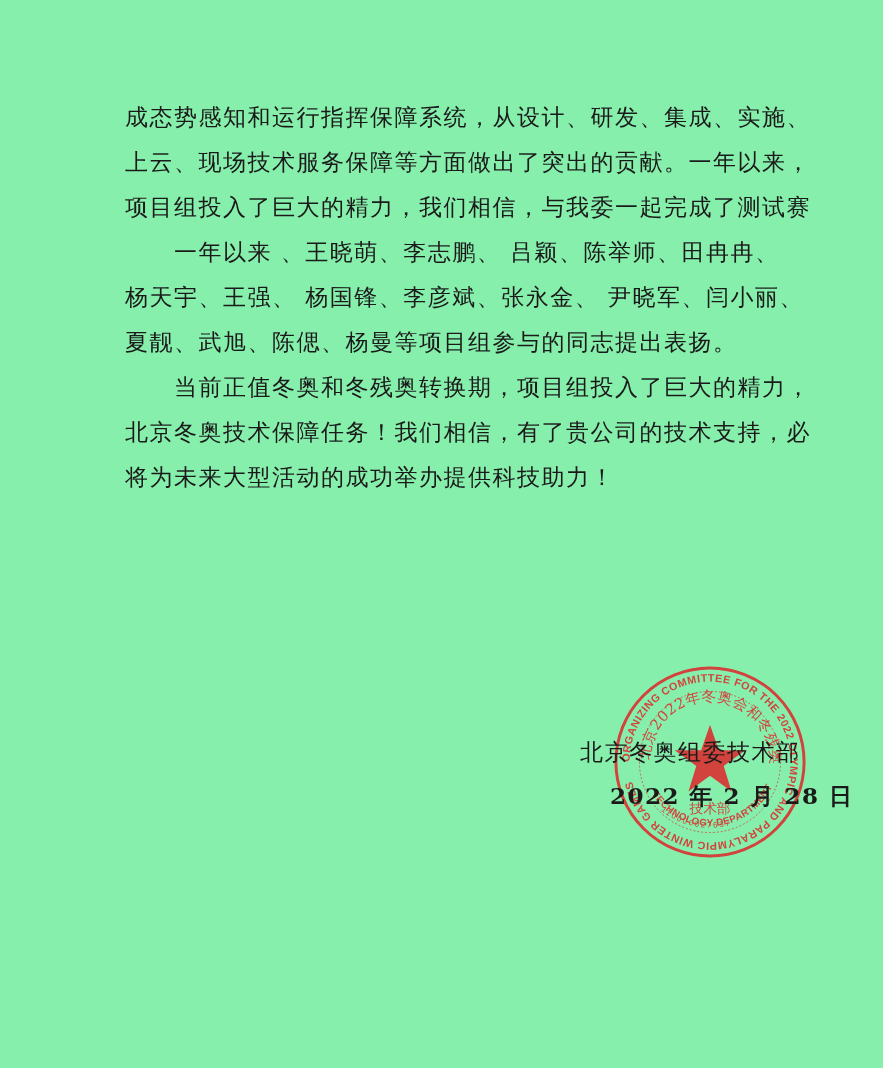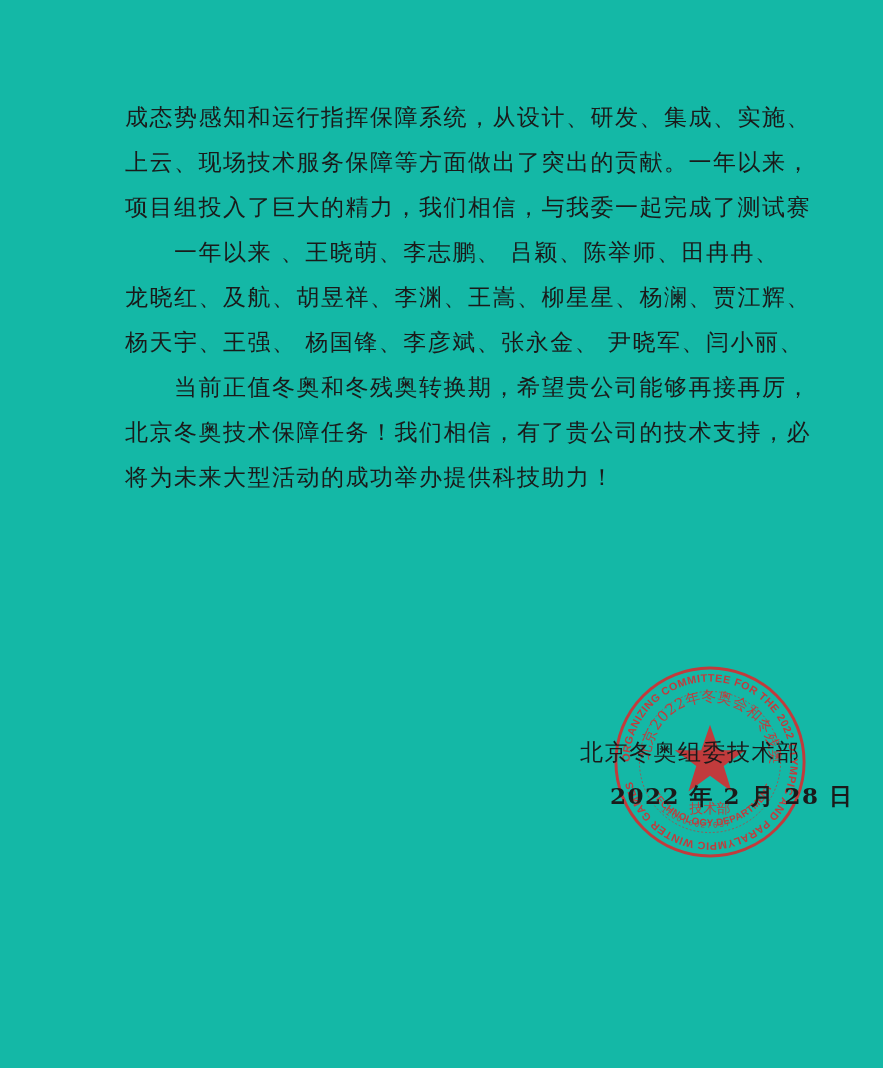--- a/index.html
+++ b/index.html
@@ -12,21 +12,21 @@
       height: 1068px;
       position: relative;
       overflow: hidden;
       font-family: "DejaVu Serif", "Liberation Serif", serif;
       color: #1a1a1a;
     }
     .page {
       position: absolute;
       left: 0; top: 0;
       width: 883px; height: 1068px;
-      background: #14b8a6;
+      background: #86efac;
     }
     .body-text {
       position: absolute;
       left: 125px;
       top: 100px;
       width: 670px;
     }
     .line {
       height: 45px;
       line-height: 34px;
@@ -73,26 +73,26 @@
   <div class="body-text">
 
     <div>
       <div class="line">成态势感知和运行指挥保障系统，从设计、研发、集成、实施、</div>
       <div class="line">上云、现场技术服务保障等方面做出了突出的贡献。一年以来，</div>
       <div class="line">项目组投入了巨大的精力，我们相信，与我委一起完成了测试赛</div>
     </div>
 
     <div>
       <div class="line indent">一年以来 、王晓萌、李志鹏、 吕颖、陈举师、田冉冉、</div>
-      <div class="line">龙晓红、及航、胡昱祥、李渊、王嵩、柳星星、杨澜、贾江辉、</div>
       <div class="line">杨天宇、王强、 杨国锋、李彦斌、张永金、 尹晓军、闫小丽、</div>
+      <div class="line">夏靓、武旭、陈偲、杨曼等项目组参与的同志提出表扬。</div>
     </div>
 
     <div>
-      <div class="line indent">当前正值冬奥和冬残奥转换期，希望贵公司能够再接再厉，</div>
+      <div class="line indent">当前正值冬奥和冬残奥转换期，项目组投入了巨大的精力，</div>
       <div class="line">北京冬奥技术保障任务！我们相信，有了贵公司的技术支持，必</div>
       <div class="line">将为未来大型活动的成功举办提供科技助力！</div>
     </div>
   </div>
 
   <svg class="stamp" viewBox="0 0 200 200" xmlns="http://www.w3.org/2000/svg">
     <defs>
       <path id="outerArc" d="M 100,100 m -82,0 a 82,82 0 1,1 164,0 a 82,82 0 1,1 -164,0"></path>
       <path id="innerArc" d="M 100,100 m -62,0 a 62,62 0 1,1 124,0"></path>
       <path id="bottomArc" d="M 32,112 a 70,70 0 0,0 136,0"></path>

